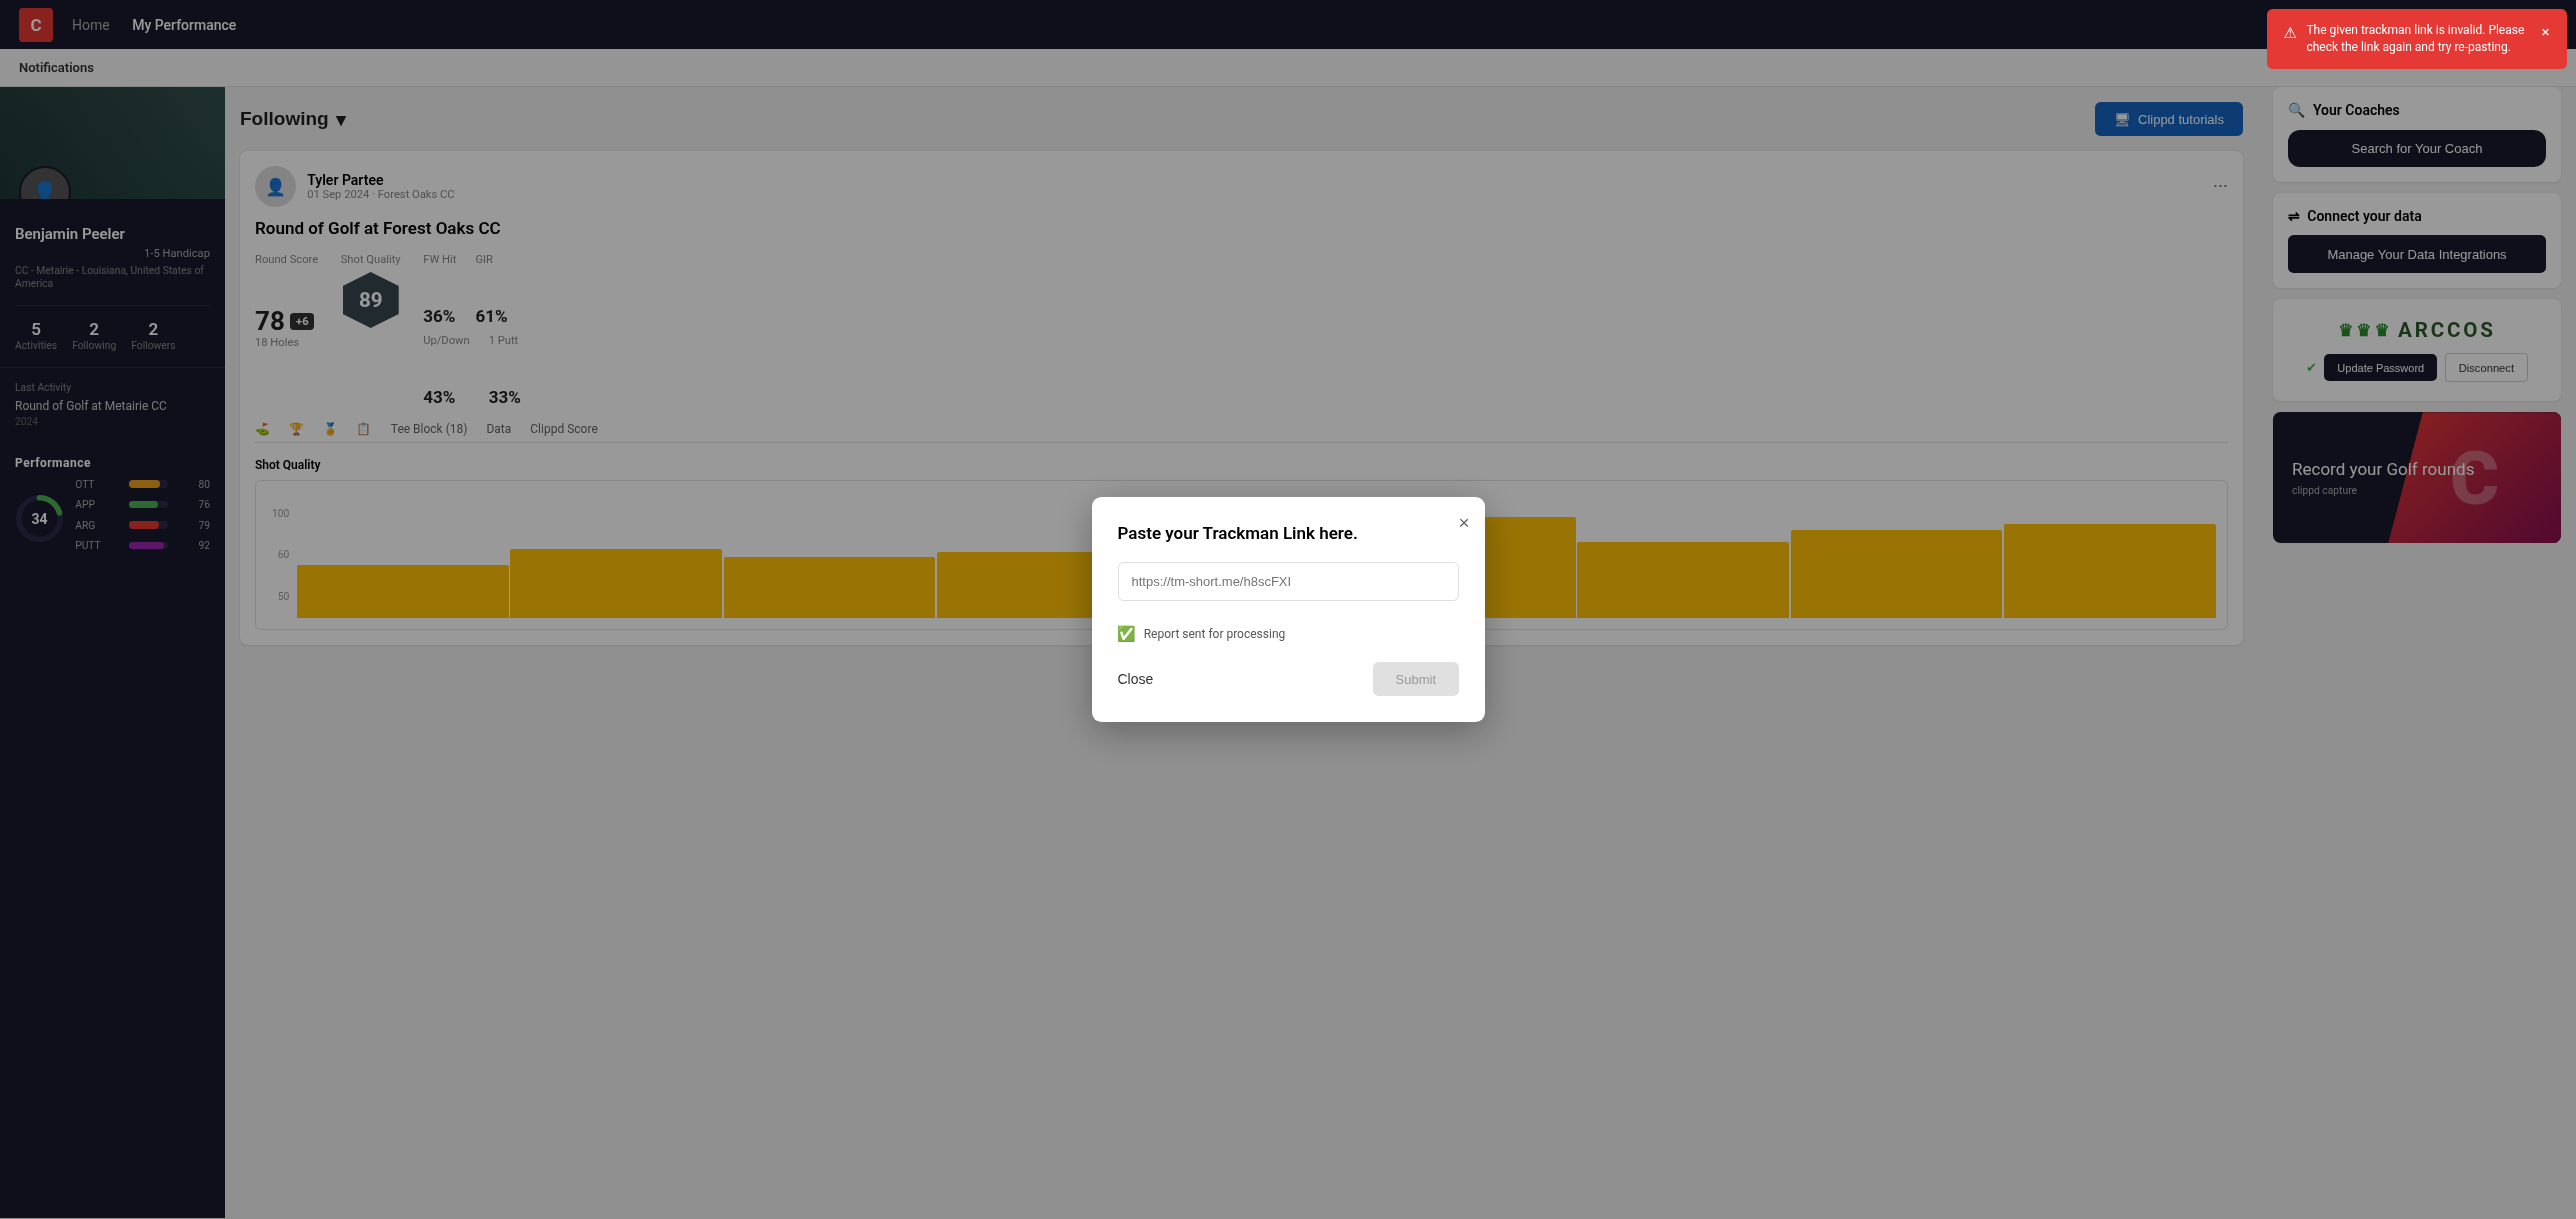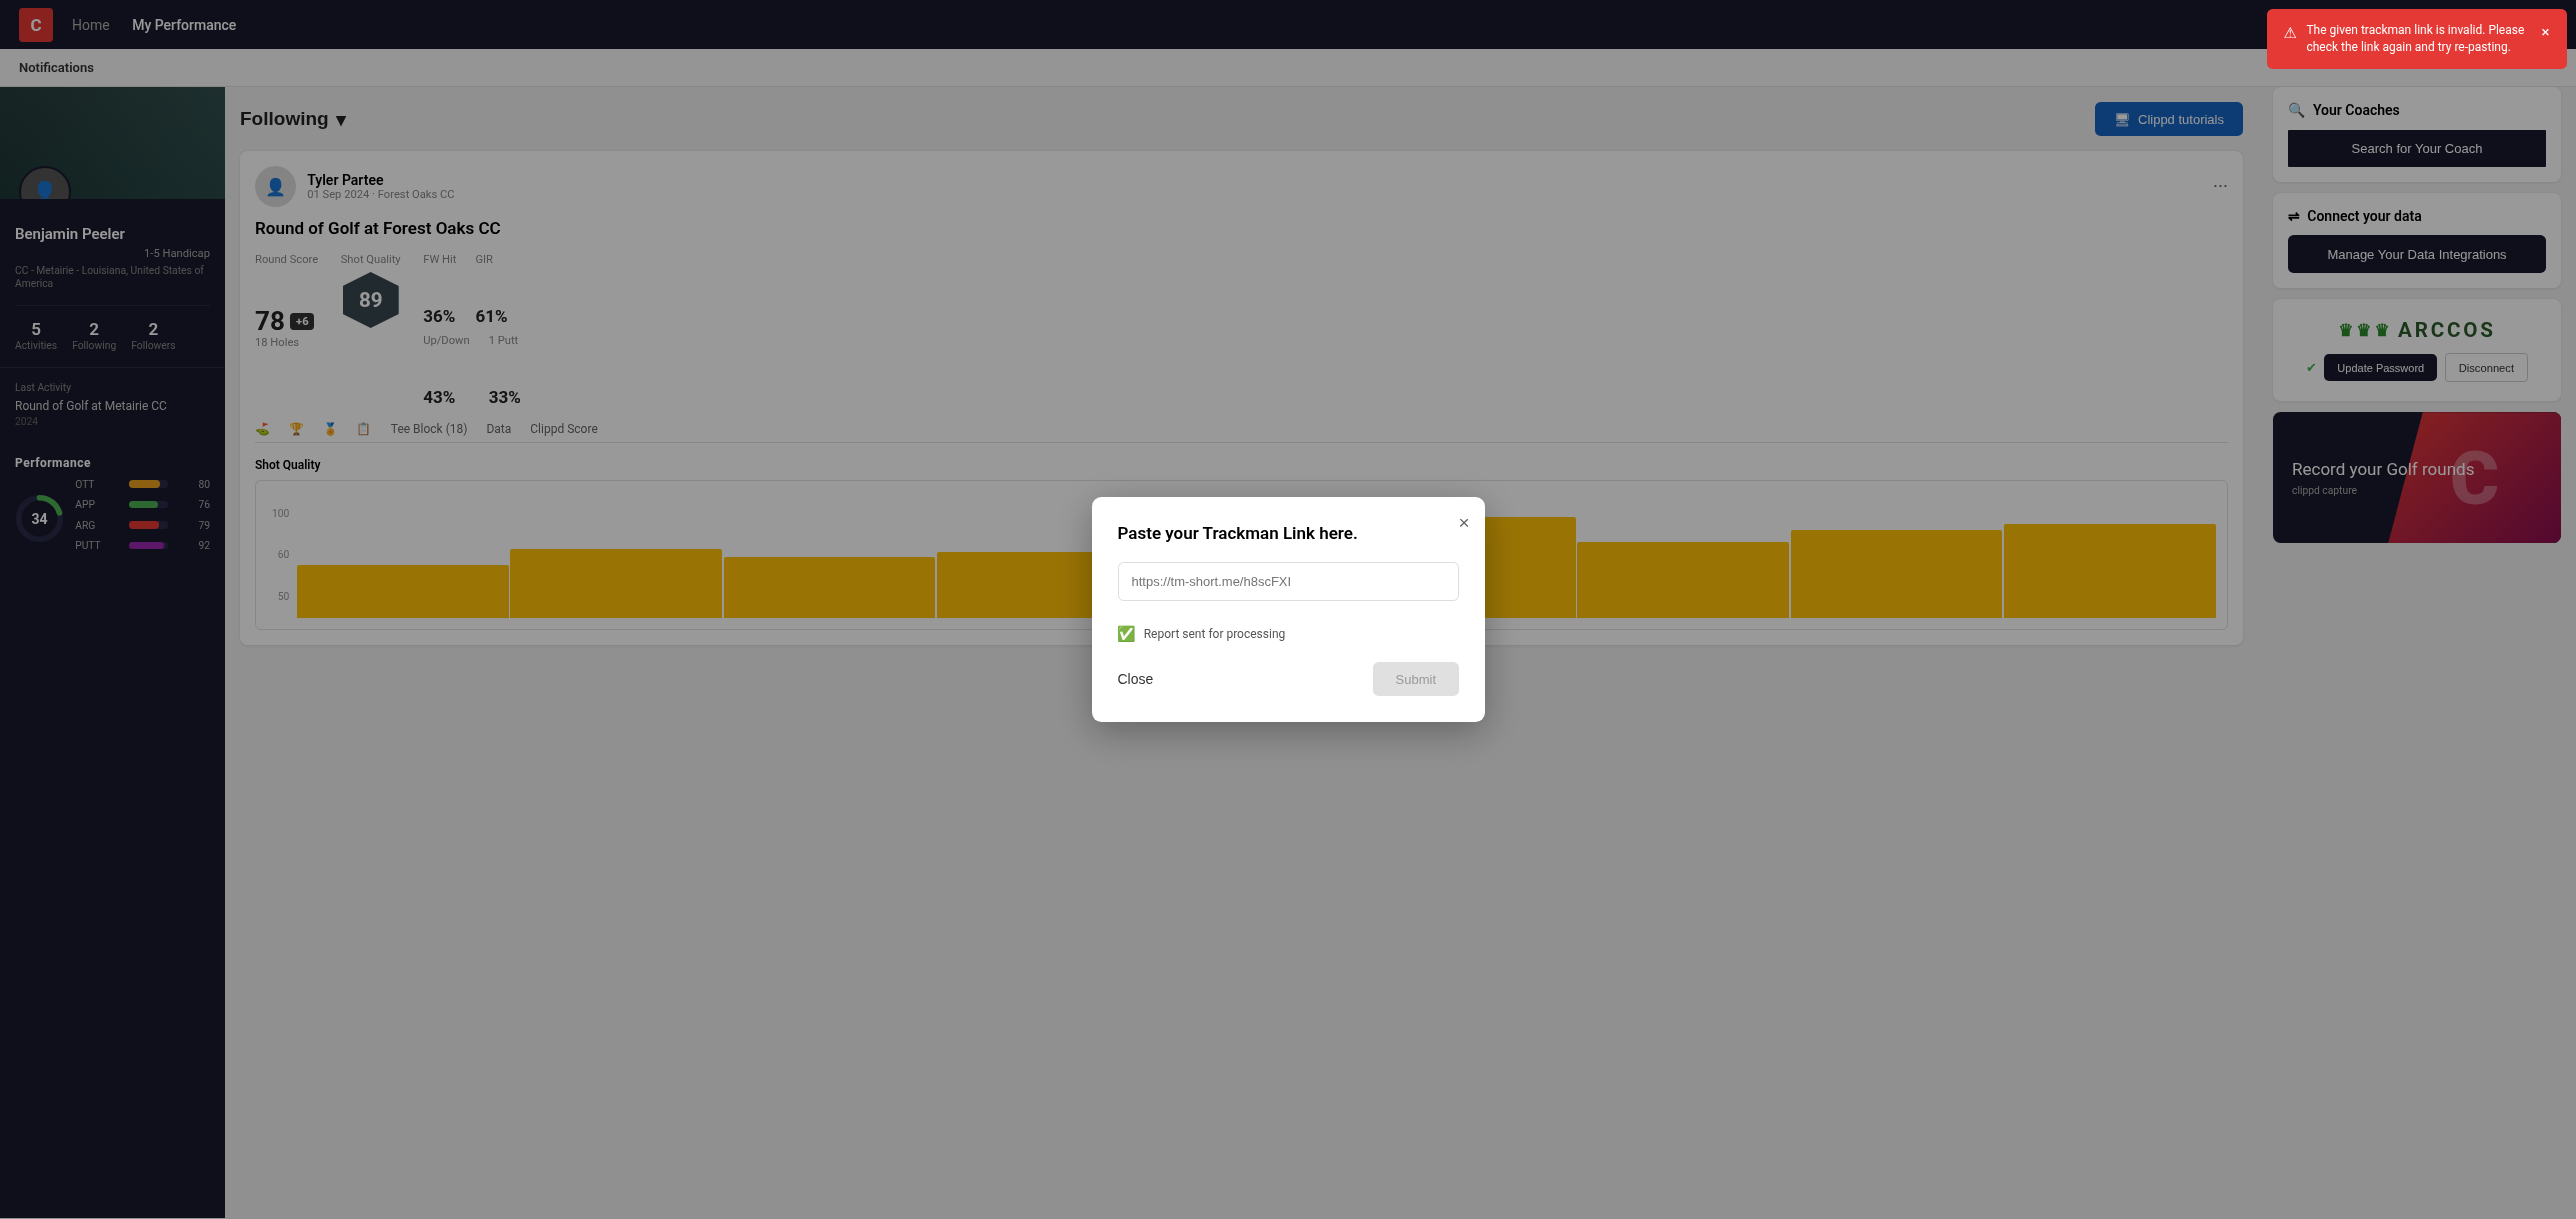--- a/index.html
+++ b/index.html
@@ -444,21 +444,21 @@
       margin-bottom: 11.2px;
       display: flex;
       align-items: center;
       gap: 7.5px;
     }
     .coach-search-btn {
       width: 100%;
       background: #1a1a2e;
       color: white;
       border: none;
-      border-radius: 1px;
+      border-radius: 12px;
       padding: 11.2px;
       font-size: 13px;
       cursor: pointer;
     }
     .data-connect-title {
       font-size: 14px;
       font-weight: 600;
       margin-bottom: 11.2px;
       display: flex;
       align-items: center;

